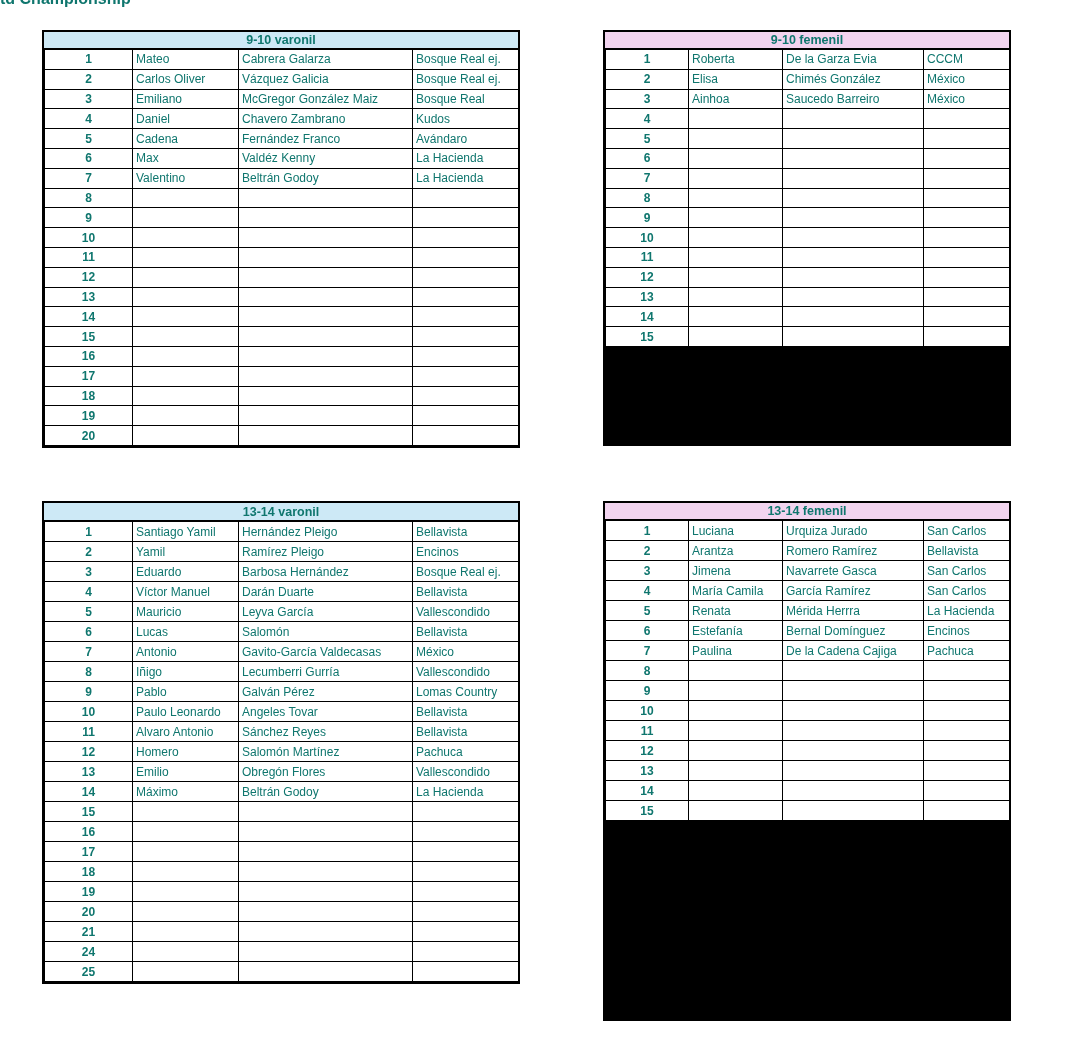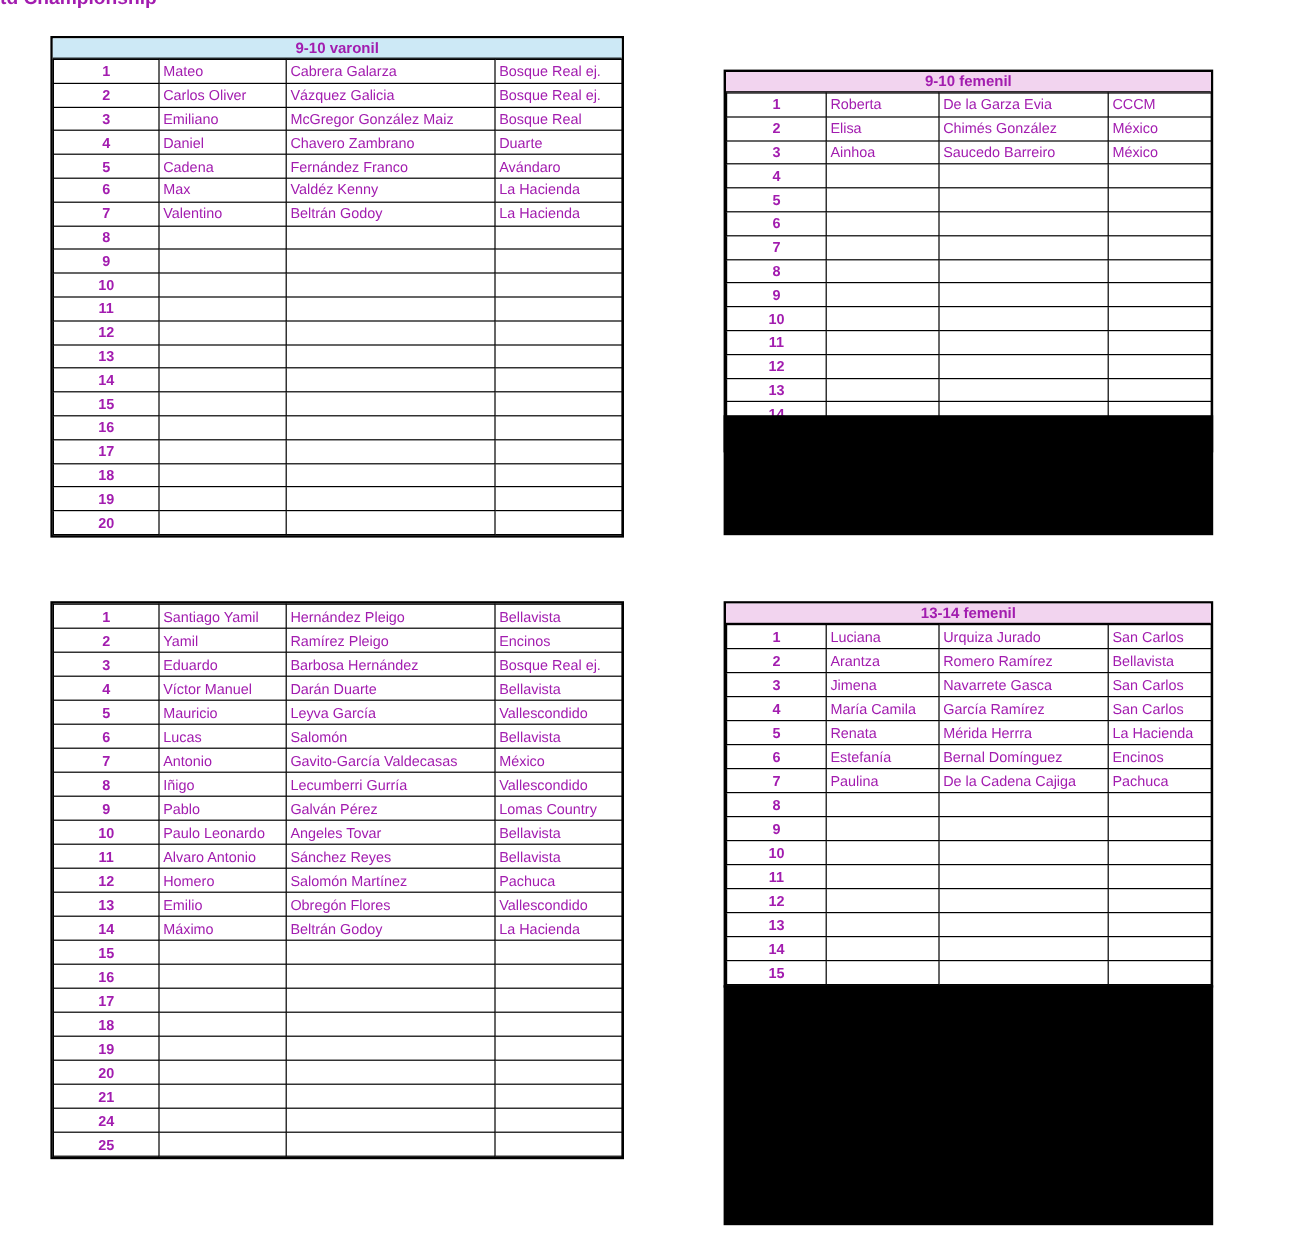--- a/index.html
+++ b/index.html
@@ -2,21 +2,21 @@
 <html><head>
 <meta charset="utf-8">
 <style>
   html, body { margin: 0; padding: 0; background: #ffffff; }
   #page {
     position: relative;
     width: 1080px;
     height: 1044px;
     background: #ffffff;
     font-family: "Liberation Sans", sans-serif;
-    color: #a21caf;
+    color: #0f766e;
     overflow: hidden;
   }
   #title-clip {
     position: absolute;
     left: 0; top: 0;
     width: 320px; height: 9px;
     overflow: hidden;
   }
   #title-clip .t {
     font-weight: bold;
@@ -98,21 +98,21 @@
           <tr style="height: 19.8px;">
             <td class="num">3</td>
             <td>Emiliano</td>
             <td>McGregor González Maiz</td>
             <td>Bosque Real</td>
           </tr>
           <tr style="height: 19.8px;">
             <td class="num">4</td>
             <td>Daniel</td>
             <td>Chavero Zambrano</td>
-            <td>Duarte</td>
+            <td>Kudos</td>
           </tr>
           <tr style="height: 19.8px;">
             <td class="num">5</td>
             <td>Cadena</td>
             <td>Fernández Franco</td>
             <td>Avándaro</td>
           </tr>
           <tr style="height: 19.8px;">
             <td class="num">6</td>
             <td>Max</td>
@@ -200,21 +200,21 @@
           <tr style="height: 19.8px;">
             <td class="num">20</td>
             <td></td>
             <td></td>
             <td></td>
           </tr>
         </tbody>
     </table>
   </div>
 
-  <div class="tbl" style="left:603px; top:30px; width:408px;margin-top:28px;">
+  <div class="tbl" style="left:603px; top:30px; width:408px;">
     <div class="cap" style="height: 17px; background: rgb(242, 212, 239);">9-10 femenil</div>
     <table>
       <colgroup>
           <col style="width:83px">
           <col style="width:94px">
           <col style="width:141px">
           <col style="width:86px">
         </colgroup>
       <tbody>
           <tr style="height: 19.8px;">
@@ -307,20 +307,21 @@
             <td></td>
             <td></td>
           </tr>
         </tbody>
     </table>
   </div>
 
   <div class="redacted" style="left:603px; top:346px; width:408px; height:100px;"></div>
 
   <div class="tbl" style="left:42px; top:501px; width:478px;">
+    <div class="cap" style="height: 18px; background: rgb(205, 233, 246);">13-14 varonil</div>
     <table>
       <colgroup>
           <col style="width:88px">
           <col style="width:106px">
           <col style="width:174px">
           <col style="width:106px">
         </colgroup>
       <tbody>
           <tr style="height: 20px;">
             <td class="num">1</td>

